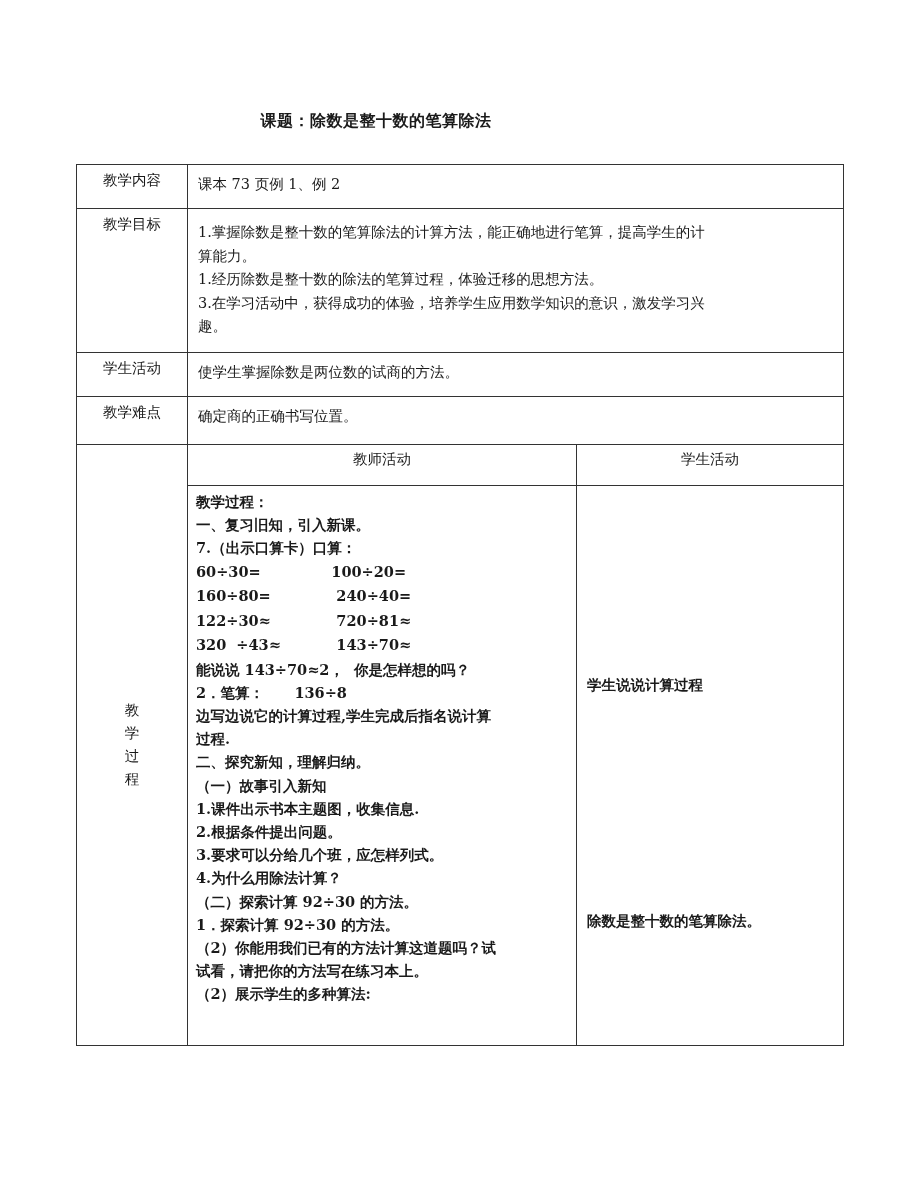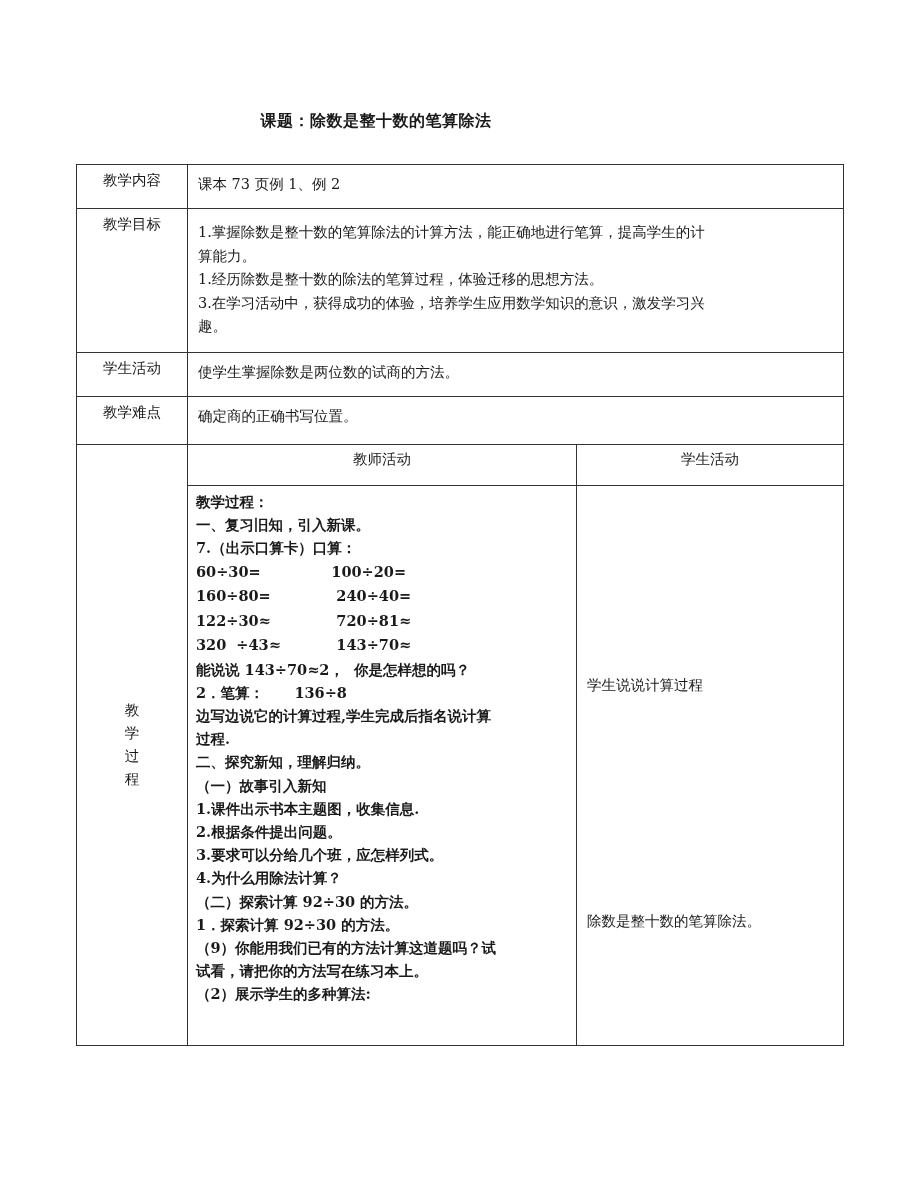--- a/index.html
+++ b/index.html
@@ -9,21 +9,21 @@
   table.plan td { border:1.5px solid #333; vertical-align:top; padding:0; font-size:14.5px; line-height:22.5px; }
   .label { text-align:center; padding-top:4px !important; }
   .content { padding:8px 10px 0 10px !important; }
   .multi { padding:8px 10px 0 10px !important; }
   .multi div { line-height:23.5px; }
   .hdr { text-align:center; padding-top:3px !important; }
   .vert { text-align:center; vertical-align:middle !important; }
   .vert span { display:block; line-height:23px; }
   .proc { padding:4px 8px 0 8px !important;font-weight:bold; }
   .proc div { line-height:23.2px; white-space:pre; }
-  .student { padding:0 18px !important; position:relative; }
+  .student { padding:0 18px !important; position:relative;font-weight:bold; }
   .student div { position:absolute; left:10px; }
 </style>
 </head>
 <body>
 
 <div class="title">课题：除数是整十数的笔算除法</div>
 
 <table class="plan">
   <colgroup>
     <col style="width:111px">
@@ -77,21 +77,21 @@
       <div>边写边说它的计算过程,学生完成后指名说计算</div>
       <div>过程.</div>
       <div>二、探究新知，理解归纳。</div>
       <div>（一）故事引入新知</div>
       <div>1.课件出示书本主题图，收集信息.</div>
       <div>2.根据条件提出问题。</div>
       <div>3.要求可以分给几个班，应怎样列式。</div>
       <div>4.为什么用除法计算？</div>
       <div>（二）探索计算 92÷30 的方法。</div>
       <div>1．探索计算 92÷30 的方法。</div>
-      <div>（9）你能用我们已有的方法计算这道题吗？试</div>
+      <div>（2）你能用我们已有的方法计算这道题吗？试</div>
       <div>试看，请把你的方法写在练习本上。</div>
       <div>（2）展示学生的多种算法:</div>
     </td>
     <td class="student">
       <div style="top:188px">学生说说计算过程</div>
       <div style="top:424px">除数是整十数的笔算除法。</div>
     </td>
   </tr>
 </tbody>
   </table>

